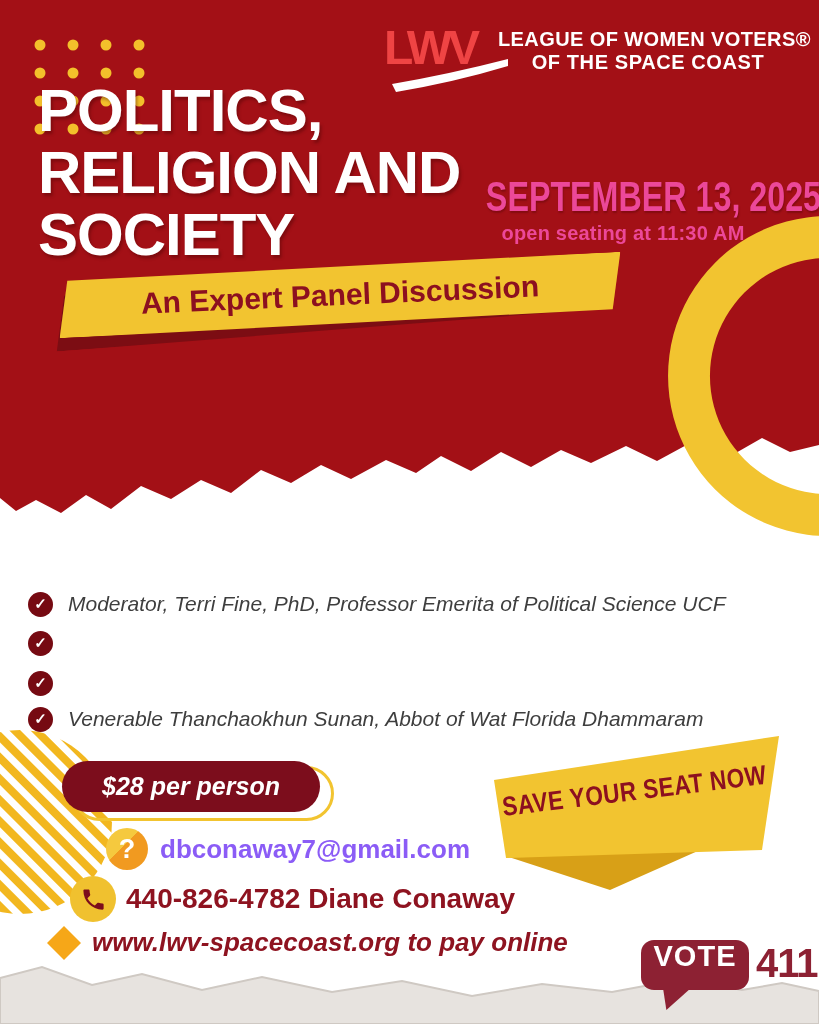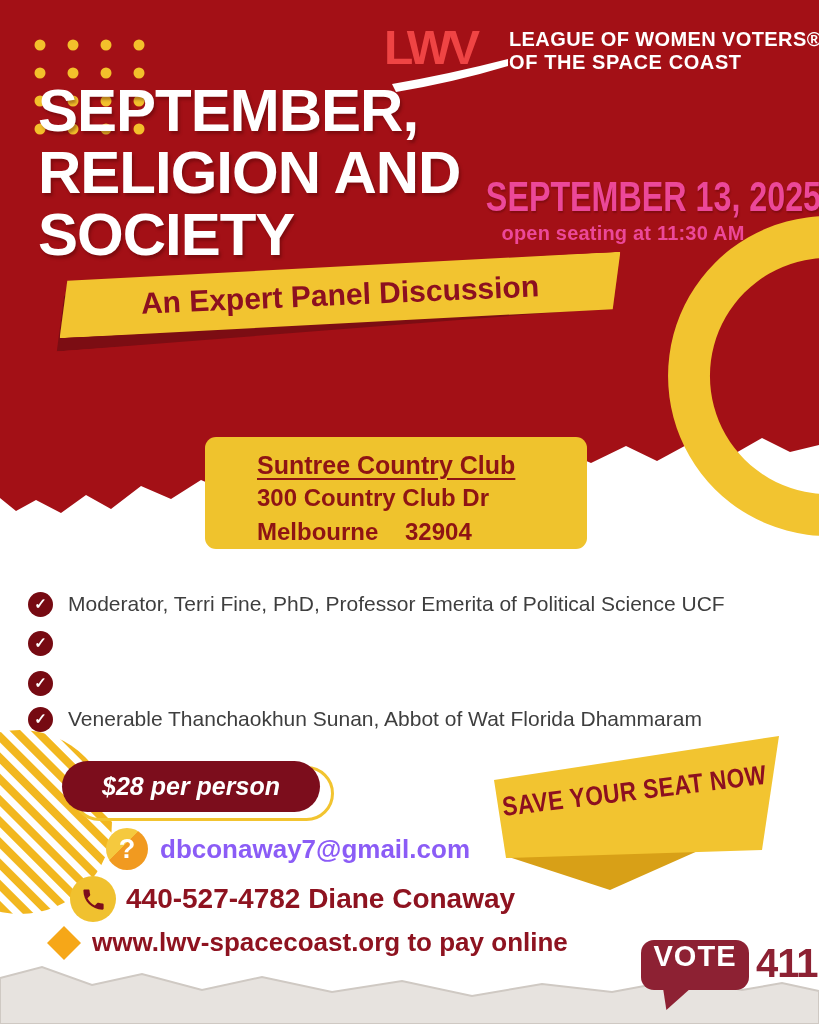--- a/index.html
+++ b/index.html
@@ -12,21 +12,21 @@
 
   
   .bg{position:absolute;left:0;top:0;width:819px;height:1024px;z-index:0;}
 
   
   .lwv-acronym{
     left:384px;top:18px;width:120px;height:64px;color:#ef4444;
     font-family:Liberation Sans, sans-serif;font-weight:bold;
     font-size:48px;letter-spacing:-4px;line-height:60px;z-index:3;
   }
-  .lwv-text{left:498px;top:28px;width:300px;color:#fff;z-index:3;text-align:left;margin-left:11px;}
+  .lwv-text{left:498px;top:28px;width:300px;color:#fff;z-index:3;text-align:center;}
   .lwv-text .l1{font-size:20px;font-weight:bold;letter-spacing:.4px;white-space:nowrap;}
   .lwv-text .l2{font-size:20px;font-weight:bold;letter-spacing:.6px;white-space:nowrap;}
 
   
   .title{
     left:38px;top:80px;width:480px;z-index:3;color:#fff;font-weight:bold;
     font-size:60px;line-height:62px;letter-spacing:-1px;
     text-shadow:2px 3px 3px rgba(60,0,0,.35);
   }
 
@@ -65,21 +65,21 @@
   .venue .vname{font-size:25px;font-weight:bold;text-decoration:underline;text-underline-offset:4px;text-decoration-thickness:2px;line-height:32px;}
   .venue .vline{font-size:24px;font-weight:bold;line-height:34px;}
 
   
   .prow{left:28px;width:770px;height:28px;display:flex;align-items:center;z-index:3;}
   .check{
     width:25px;height:25px;border-radius:50%;background:#760a12;flex:0 0 25px;
     display:flex;align-items:center;justify-content:center;color:#fff;
     font-size:15px;font-weight:bold;
   }
-  .ptext{margin-left:15px;color:#3e3e3e;font-size:21px;white-space:nowrap;}
+  .ptext{margin-left:15px;color:#3e3e3e;font-size:21px;white-space:nowrap;font-style:italic;}
 
   
   .pill-outline{
     left:72px;top:766px;width:256px;height:49px;border:3px solid #f2c430;border-radius:28px;z-index:2;
   }
   .pill{
     left:62px;top:761px;width:258px;height:51px;background:#7c0d1c;border-radius:28px;z-index:3;
     display:flex;align-items:center;justify-content:center;color:#fff;
     font-size:25px;font-weight:bold;font-style:italic;
   }
@@ -91,21 +91,21 @@
     display:flex;align-items:center;justify-content:center;
     color:#fff;font-size:27px;font-weight:bold;
   }
   .email{left:160px;top:834px;z-index:3;color:#8b5cf6;font-size:26px;font-weight:bold;white-space:nowrap;}
   .phicon{
     left:70px;top:876px;width:46px;height:46px;border-radius:50%;background:#f0c12f;z-index:3;
     display:flex;align-items:center;justify-content:center;
   }
   .phone{left:126px;top:883px;z-index:3;color:#8e1320;font-size:28px;font-weight:bold;white-space:nowrap;}
   .diamond{left:52px;top:931px;width:24px;height:24px;background:#f6a718;transform:rotate(45deg);z-index:3;}
-  .website{left:92px;top:927px;z-index:3;color:#8e1320;font-size:26px;font-weight:bold;white-space:nowrap;}
+  .website{left:92px;top:927px;z-index:3;color:#8e1320;font-size:26px;font-weight:bold;white-space:nowrap;font-style:italic;}
 
   
   .saveseat-text{
     left:500px;top:762px;width:268px;height:58px;z-index:3;transform:rotate(-7deg);
     display:flex;align-items:center;justify-content:center;
   }
   .saveseat-text span{
     display:inline-block;transform:scaleX(.84);white-space:nowrap;
     color:#8c1020;font-size:27px;font-weight:bold;letter-spacing:.5px;
   }
@@ -182,41 +182,36 @@
       L819,1024 L0,1024 Z"></path>
   </svg>
 
   <div class="abs lwv-acronym">LWV</div>
   <div class="abs lwv-text">
     <div class="l1">LEAGUE OF WOMEN VOTERS®</div>
     <div class="l2">OF THE SPACE COAST</div>
   </div>
 
   <div class="abs title">
-    <div>SEPTEMBER,</div>
+    <div>POLITICS,</div>
     <div>RELIGION AND</div>
     <div>SOCIETY</div>
   </div>
 
   <div class="abs dateblock">
     <span class="date">SEPTEMBER 13, 2025</span>
     <div class="seating">open seating at 11:30 AM</div>
   </div>
 
   <div class="abs banner-shadow"></div>
   <div class="abs banner">
     <span>An Expert Panel Discussion</span>
   </div>
 
 
-  <div class="abs venue">
-    <div class="vname">Suntree Country Club</div>
-    <div class="vline">300 Country Club Dr</div>
-    <div class="vline pre">Melbourne    32904</div>
-  </div>
 
   <div class="abs prow" style="top:590px;">
     <span class="check">✓</span>
     <span class="ptext">Moderator, Terri Fine, PhD, Professor Emerita of Political Science UCF</span>
   </div>
   <div class="abs prow" style="top:629px;">
     <span class="check">✓</span>
   </div>
   <div class="abs prow" style="top:669px;">
     <span class="check">✓</span>
@@ -232,21 +227,21 @@
   </div>
 
   <div class="abs qicon">?</div>
   <div class="abs email">dbconaway7@gmail.com</div>
 
   <div class="abs phicon">
     <svg width="27" height="27" viewBox="0 0 24 24">
       <path fill="#7c0d1c" d="M6.62 10.79c1.44 2.83 3.76 5.14 6.59 6.59l2.2-2.2c.27-.27.67-.36 1.02-.24 1.12.37 2.33.57 3.57.57.55 0 1 .45 1 1V20c0 .55-.45 1-1 1-9.39 0-17-7.61-17-17 0-.55.45-1 1-1h3.5c.55 0 1 .45 1 1 0 1.25.2 2.45.57 3.57.11.35.03.74-.25 1.02l-2.2 2.2z"></path>
     </svg>
   </div>
-  <div class="abs phone pre">440-527-4782  Diane Conaway</div>
+  <div class="abs phone pre">440-826-4782  Diane Conaway</div>
 
   <div class="abs diamond"></div>
   <div class="abs website pre">www.lwv-spacecoast.org   to pay online</div>
 
   <div class="abs saveseat-text">
     <span>SAVE YOUR SEAT NOW</span>
   </div>
 
   <div class="abs vote-bubble">
     <span>VOTE</span>

